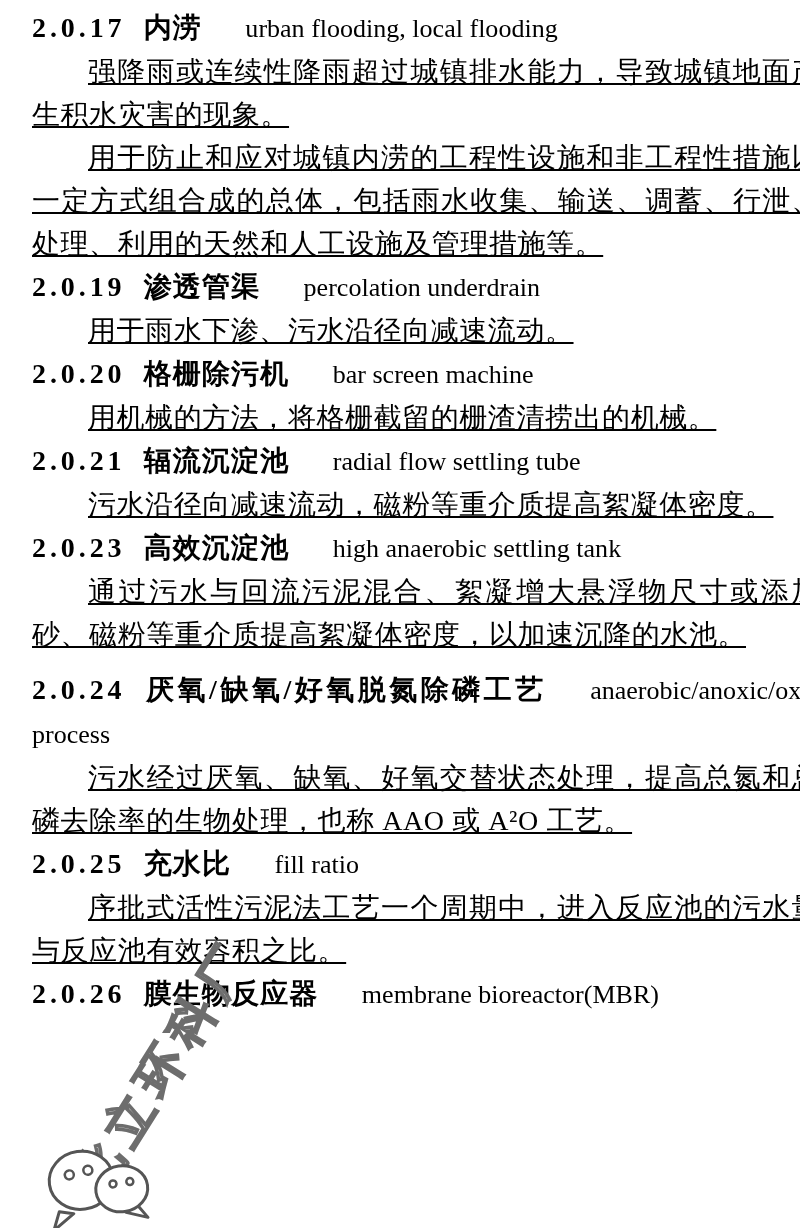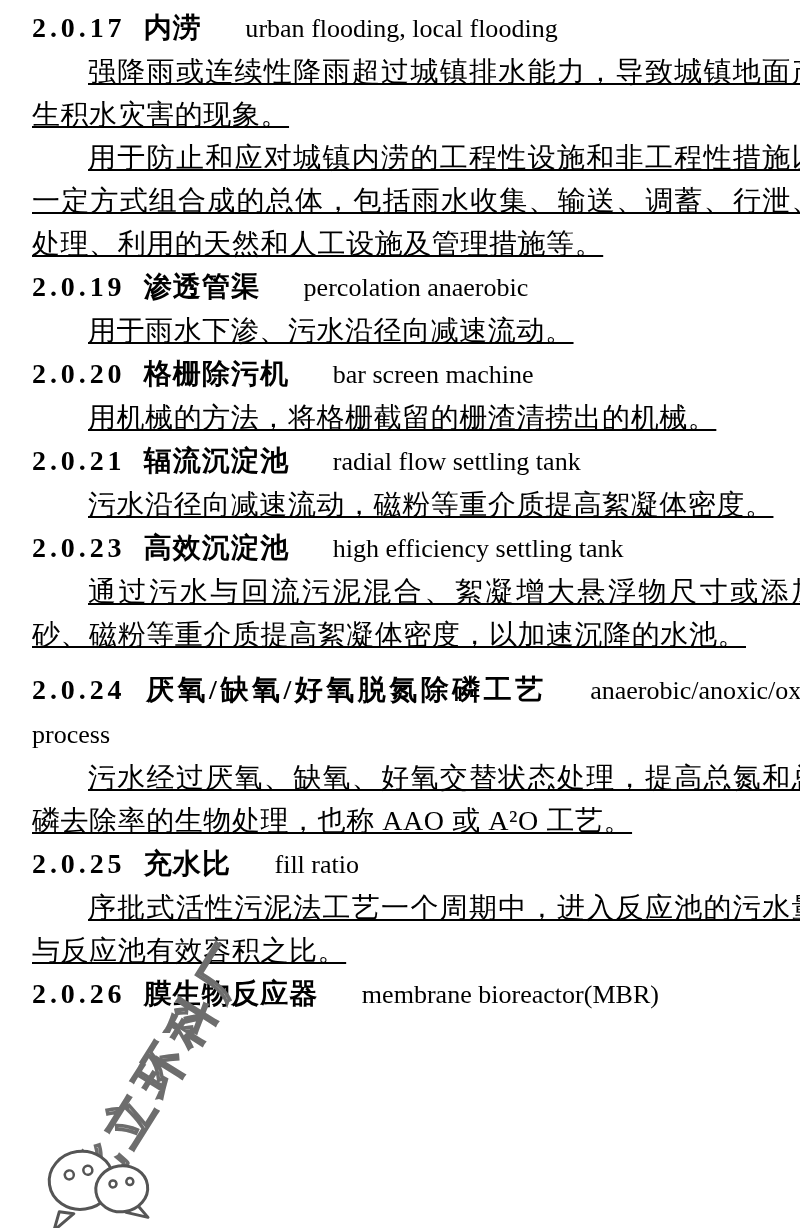--- a/index.html
+++ b/index.html
@@ -83,39 +83,39 @@
     <section class="entry">
       <p class="head"><span class="num">2.0.17</span><span class="zh">内涝</span><span class="en">urban flooding, local flooding</span></p>
       <p class="def">强降雨或连续性降雨超过城镇排水能力，导致城镇地面产生积水灾害的现象。</p>
     </section>
 
     <section class="entry">
       <p class="def">用于防止和应对城镇内涝的工程性设施和非工程性措施以一定方式组合成的总体，包括雨水收集、输送、调蓄、行泄、处理、利用的天然和人工设施及管理措施等。</p>
     </section>
 
     <section class="entry">
-      <p class="head"><span class="num">2.0.19</span><span class="zh">渗透管渠</span><span class="en">percolation anaerobic</span></p>
+      <p class="head"><span class="num">2.0.19</span><span class="zh">渗透管渠</span><span class="en">percolation underdrain</span></p>
       <p class="def">用于雨水下渗、污水沿径向减速流动。</p>
     </section>
 
     <section class="entry">
       <p class="head"><span class="num">2.0.20</span><span class="zh">格栅除污机</span><span class="en">bar screen machine</span></p>
       <p class="def">用机械的方法，将格栅截留的栅渣清捞出的机械。</p>
     </section>
 
     <section class="entry">
-      <p class="head"><span class="num">2.0.21</span><span class="zh">辐流沉淀池</span><span class="en">radial flow settling tank</span></p>
+      <p class="head"><span class="num">2.0.21</span><span class="zh">辐流沉淀池</span><span class="en">radial flow settling tube</span></p>
       <p class="def">污水沿径向减速流动，磁粉等重介质提高絮凝体密度。</p>
     </section>
 
     <section class="entry">
     </section>
 
     <section class="entry">
-      <p class="head"><span class="num">2.0.23</span><span class="zh">高效沉淀池</span><span class="en">high efficiency settling tank</span></p>
+      <p class="head"><span class="num">2.0.23</span><span class="zh">高效沉淀池</span><span class="en">high anaerobic settling tank</span></p>
       <p class="def">通过污水与回流污泥混合、絮凝增大悬浮物尺寸或添加砂、磁粉等重介质提高絮凝体密度，以加速沉降的水池。</p>
     </section>
 
     <section class="entry gap-before">
       <p class="head"><span class="num">2.0.24</span><span class="zh">厌氧/缺氧/好氧脱氮除磷工艺</span><span class="en">anaerobic/anoxic/oxic process</span></p>
       <p class="def">污水经过厌氧、缺氧、好氧交替状态处理，提高总氮和总磷去除率的生物处理，也称 AAO 或 A²O 工艺。</p>
     </section>
 
     <section class="entry">
       <p class="head"><span class="num">2.0.25</span><span class="zh">充水比</span><span class="en">fill ratio</span></p>

